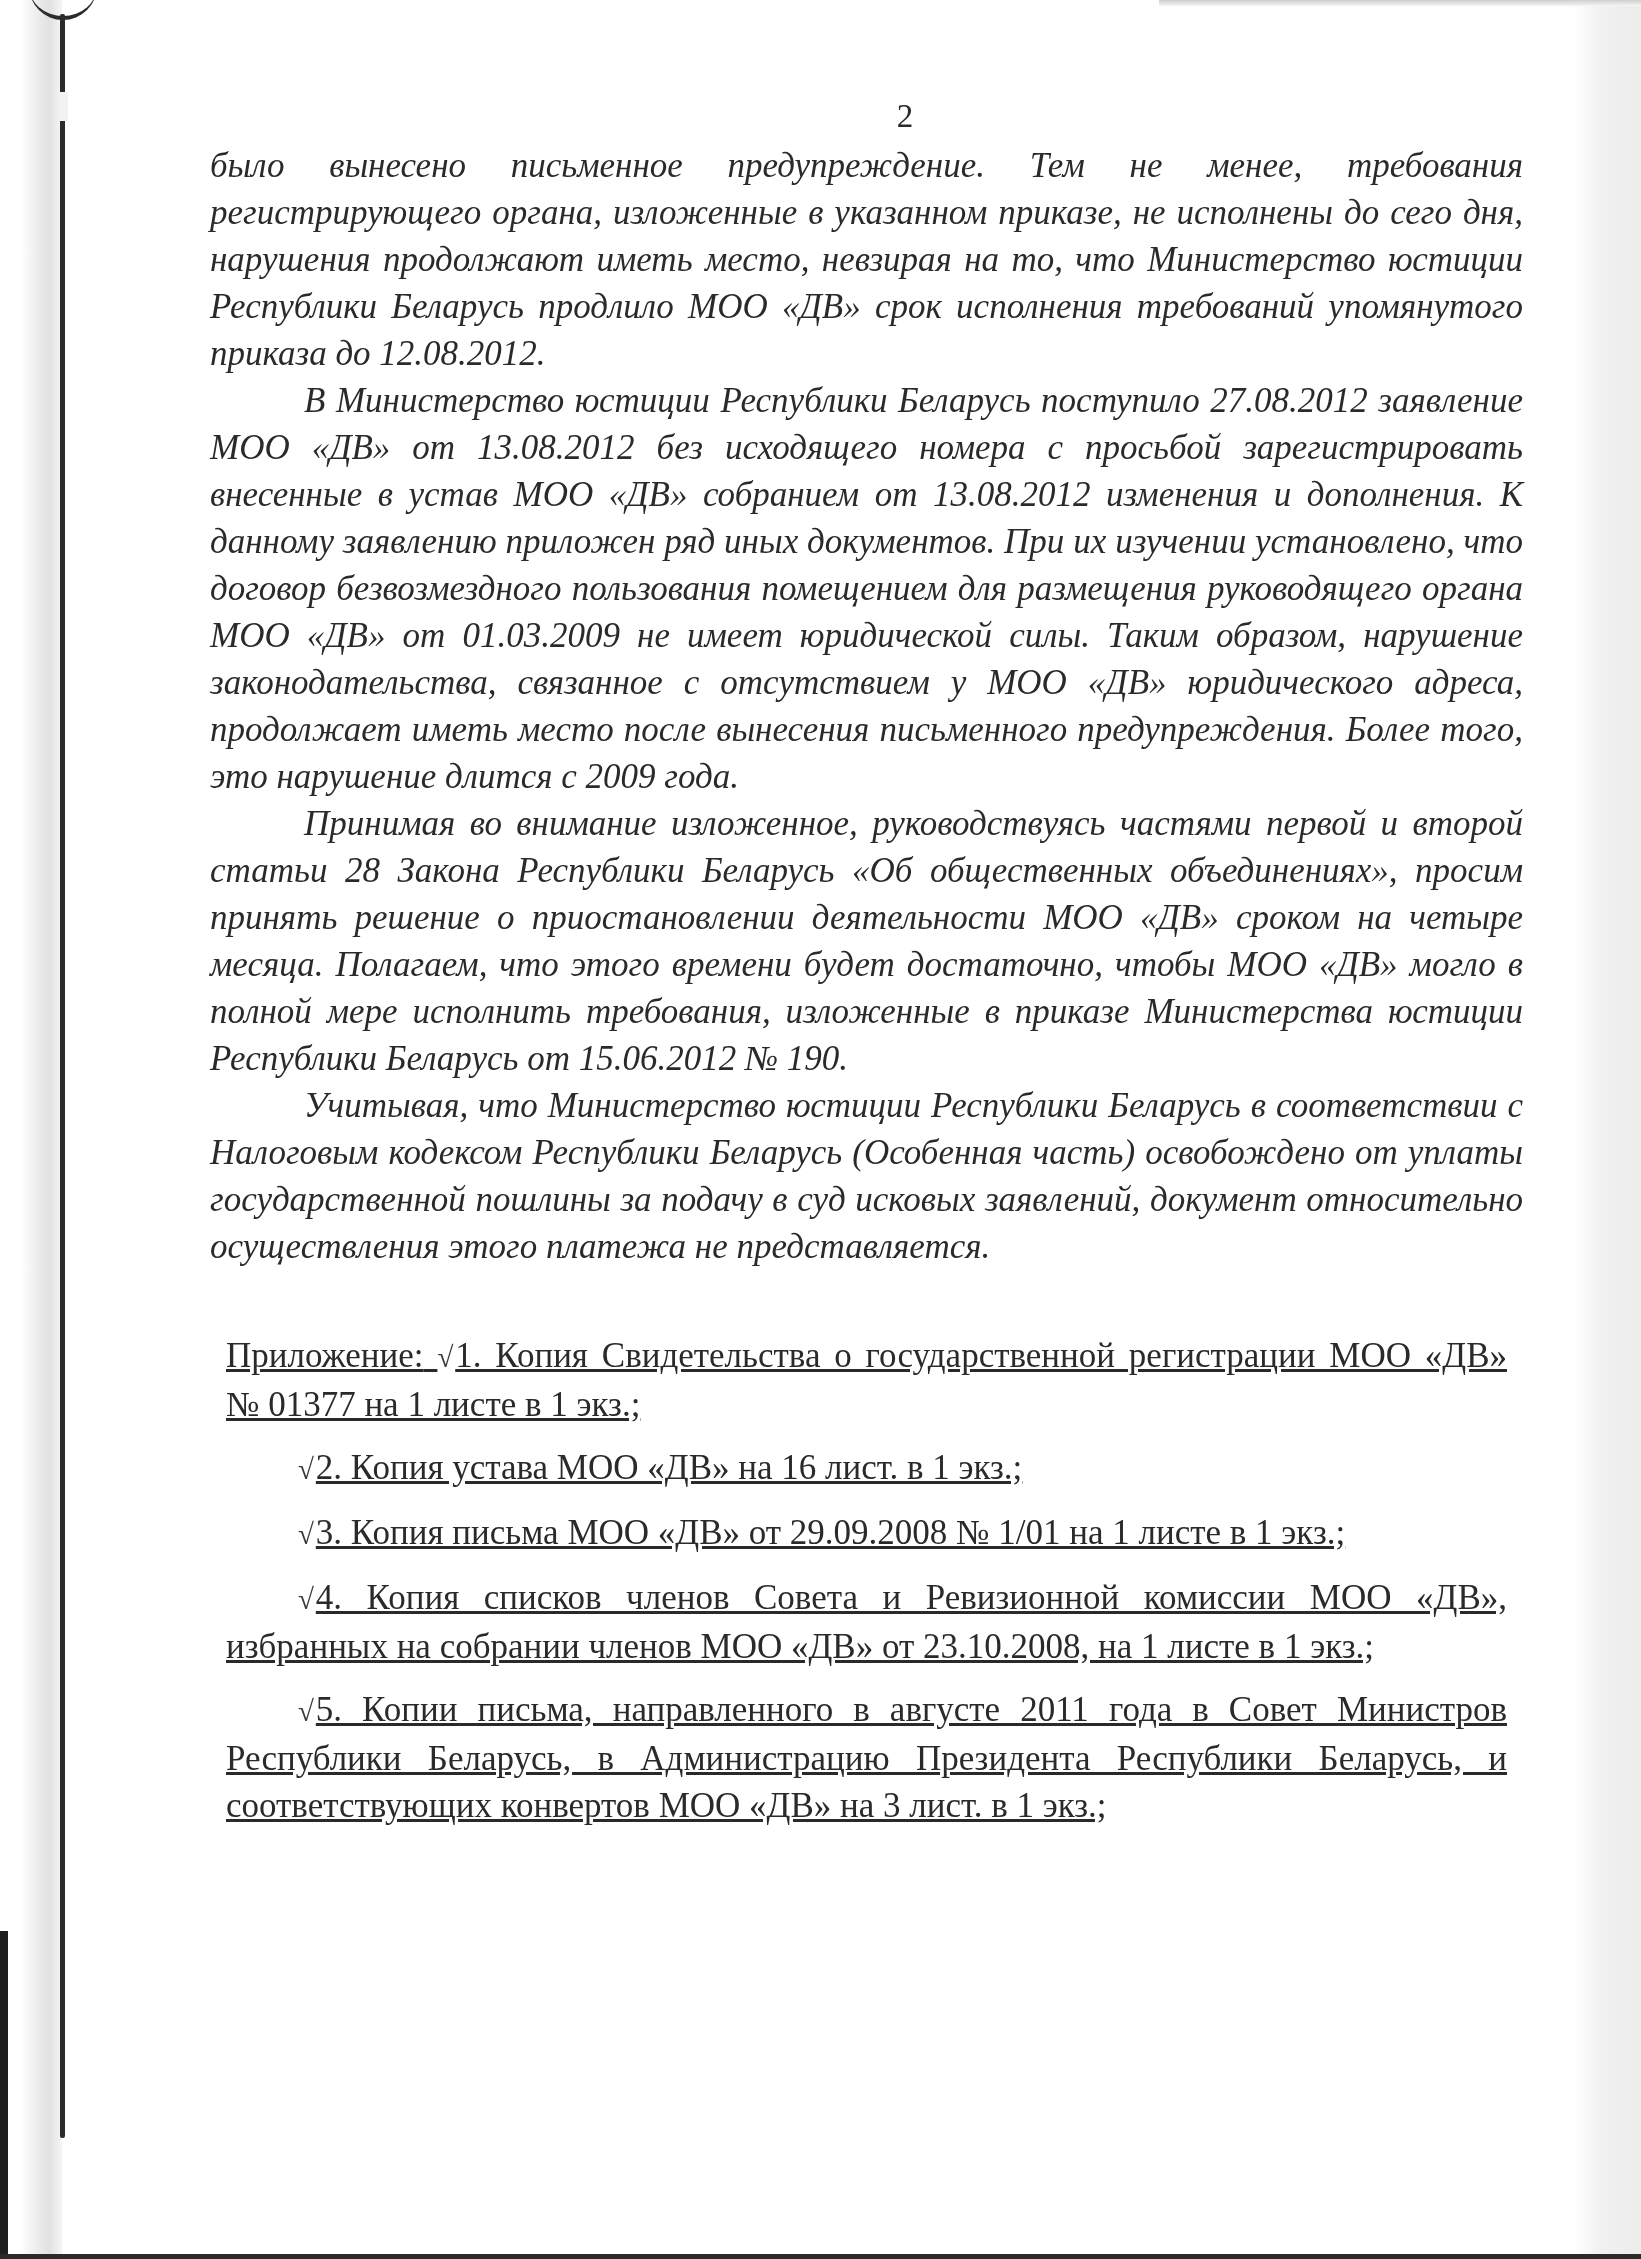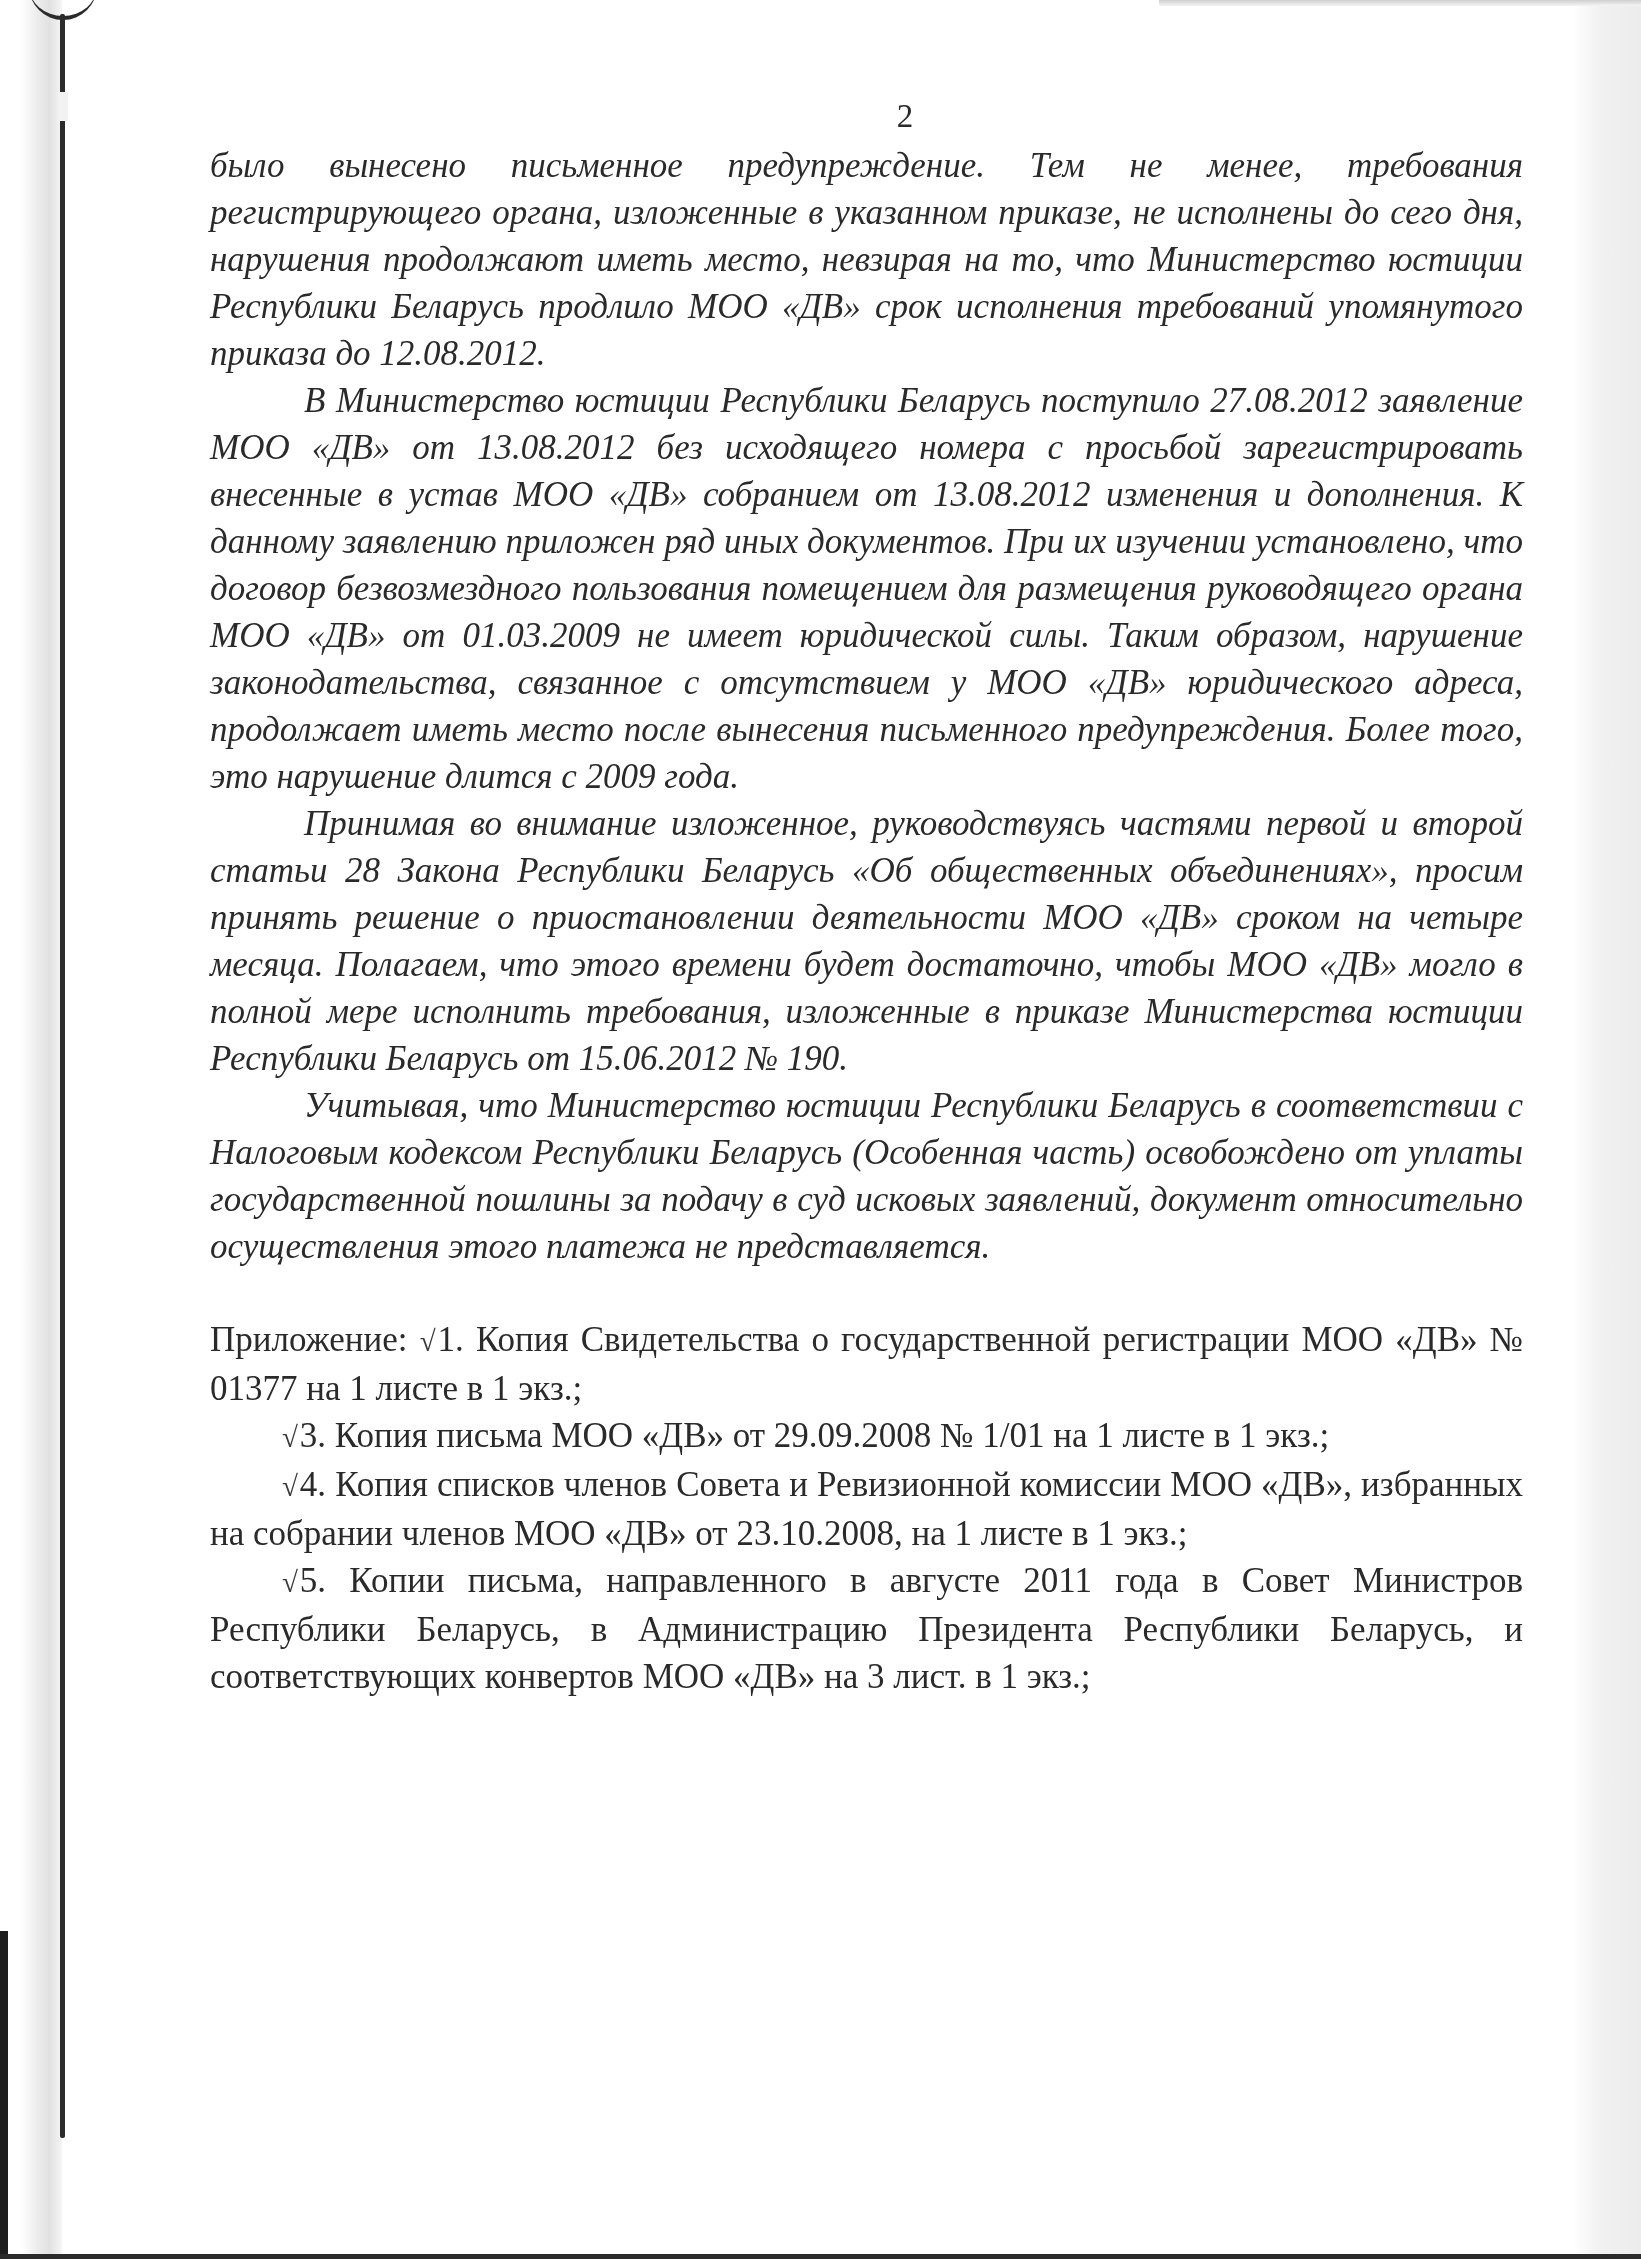--- a/index.html
+++ b/index.html
@@ -104,21 +104,22 @@
       margin: 0;
       text-indent: 0;
       font-style: italic;
     }
     .para.indent { text-indent: 94px; }
     .spacer { height: 46px; }
     .attachment-line {
       font-size: 35px;
       line-height: 47px;
       text-align: justify;
-      margin: 0;
+      margin: 16px;
+      text-decoration: underline;
     }
     .attachment-line.sub { text-indent: 72px; }
     .check {
       display: inline-block;
       font-size: 29px;
       color: #3a3a3a;
       margin-right: 1.9px;
       text-indent: 0;
     }
   </style>
@@ -143,20 +144,23 @@
   <p class="para indent">Учитывая, что Министерство юстиции Республики Беларусь в соответствии с Налоговым кодексом Республики Беларусь (Особенная часть) освобождено от уплаты государственной пошлины за подачу в суд исковых заявлений, документ относительно осуществления этого платежа не представляется.</p>
 
   <div class="spacer"></div>
 
   <div class="attachments">
     <p class="attachment-line">
       <span>Приложение:</span>
       <span class="check">√</span><span>1. Копия Свидетельства о государственной регистрации МОО «ДВ» № 01377 на 1 листе в 1 экз.;</span>
     </p>
     <p class="attachment-line sub">
+      <span class="check">√</span><span>2. Копия устава МОО «ДВ» на 16 лист. в 1 экз.;</span>
+    </p>
+    <p class="attachment-line sub">
       <span class="check">√</span><span>3. Копия письма МОО «ДВ» от 29.09.2008 № 1/01 на 1 листе в 1 экз.;</span>
     </p>
     <p class="attachment-line sub">
       <span class="check">√</span><span>4. Копия списков членов Совета и Ревизионной комиссии МОО «ДВ», избранных на собрании членов МОО «ДВ» от 23.10.2008, на 1 листе в 1 экз.;</span>
     </p>
     <p class="attachment-line sub">
       <span class="check">√</span><span>5. Копии письма, направленного в августе 2011 года в Совет Министров Республики Беларусь, в Администрацию Президента Республики Беларусь, и соответствующих конвертов  МОО «ДВ» на 3 лист. в 1 экз.;</span>
     </p>
   </div>
 </div>

